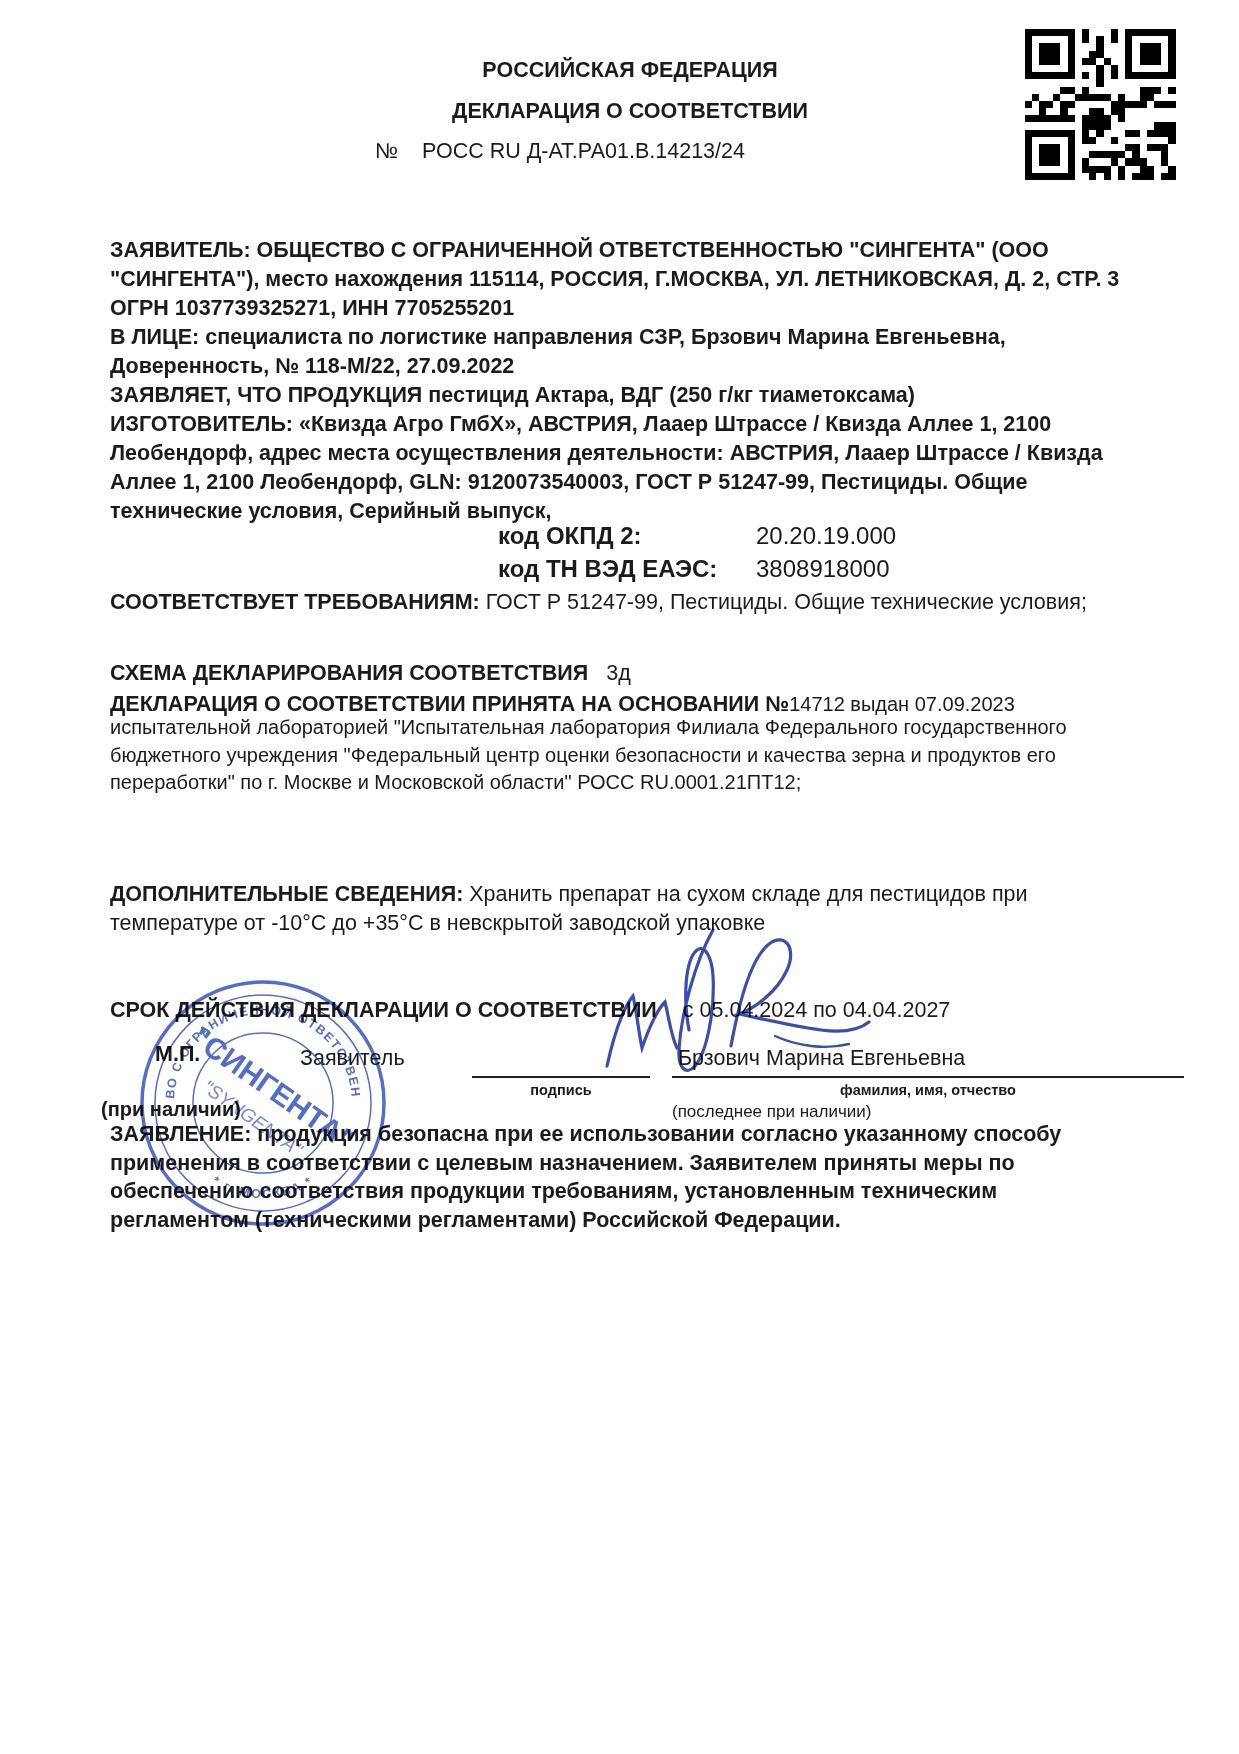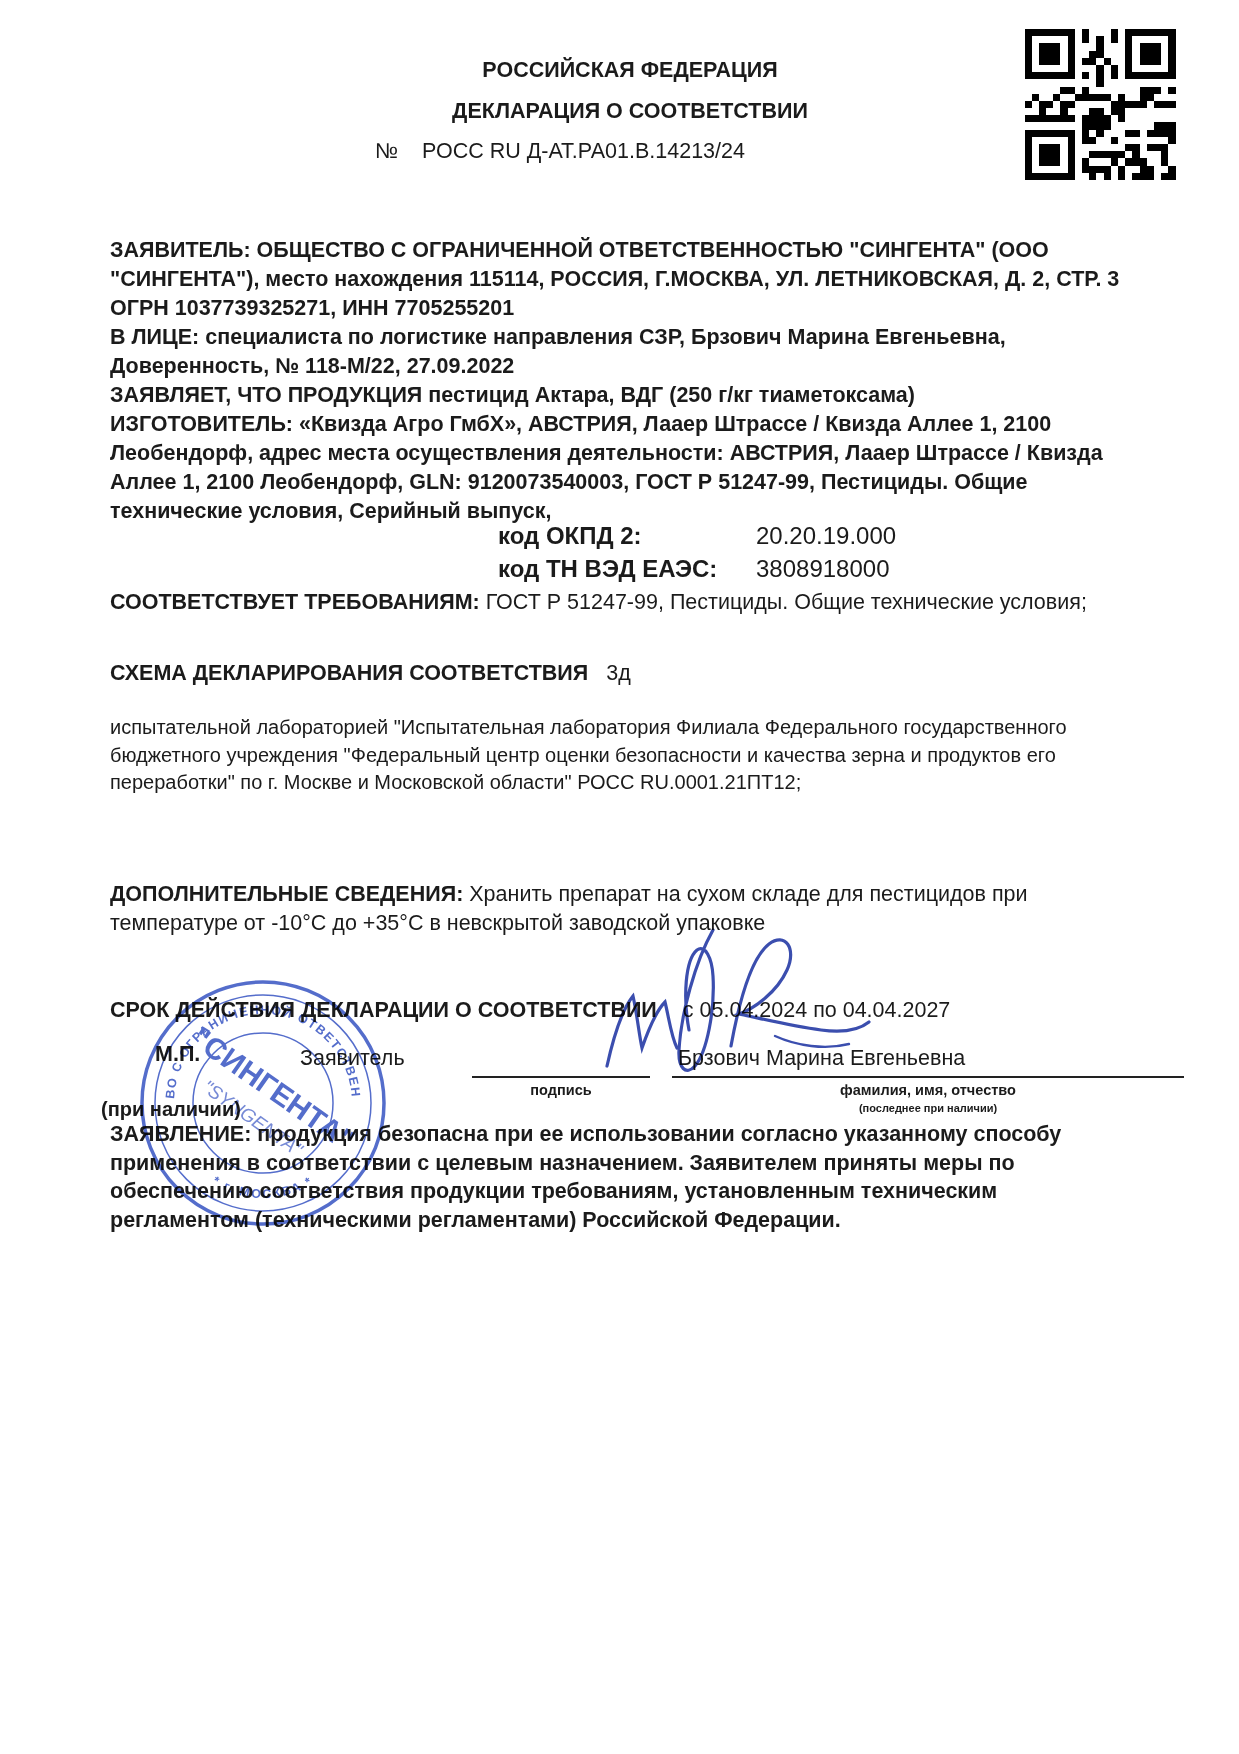--- a/index.html
+++ b/index.html
@@ -34,21 +34,21 @@
   .validity .val { margin-left:26px; font-weight:normal; }
 
   .mp        { left:155px; top:1042px; font-size:21.5px; font-weight:bold; }
   .mp-note   { left:101px; top:1098px; font-size:20px; font-weight:bold; }
   .role      { left:300px; top:1046px; font-size:21.5px; font-weight:normal; }
   .sigline   { left:472px; top:1076px; width:178px; border-top:2px solid #222; height:0; }
   .sigcap    { left:472px; top:1082px; width:178px; text-align:center; font-size:14.5px; font-weight:bold; }
   .fio       { left:678px; top:1046px; font-size:21.5px; white-space:nowrap; }
   .fioline   { left:672px; top:1076px; width:512px; border-top:2px solid #222; height:0; }
   .fiocap    { left:672px; top:1082px; width:512px; text-align:center; font-size:14.5px; font-weight:bold; }
-  .fiocap2   { left:672px; top:1102px; width:512px; text-align:center; font-size:11px; font-weight:bold; }
+  .fiocap2   { left:672px; top:1102px; width:512px; text-align:left; font-size:17px; font-weight:normal; }
 
   .statement { left:110px; top:1120px; width:1065px; font-size:21.5px; line-height:28.5px; font-weight:bold; }
 
   .stamp { left:128px; top:968px; width:270px; height:270px; mix-blend-mode:multiply; opacity:.85; }
   .stamp svg { width:100%; height:100%; display:block; }
   .signature-img { left:545px; top:918px; width:330px; height:165px; mix-blend-mode:multiply; }
   .signature-img svg { width:100%; height:100%; display:block; }
 </style>
 </head>
 <body>
@@ -300,20 +300,21 @@
       <span class="cl">код ТН ВЭД ЕАЭС:</span><span>3808918000</span>
     </div>
   </div>
 
   <div class="abs conforms">
     <b>СООТВЕТСТВУЕТ ТРЕБОВАНИЯМ:</b> <span>ГОСТ Р 51247-99, Пестициды. Общие технические условия;</span>
   </div>
 
   <div class="abs scheme">
     <div><b>СХЕМА ДЕКЛАРИРОВАНИЯ СООТВЕТСТВИЯ</b><span class="val">3д</span></div>
+    <div><b>ДЕКЛАРАЦИЯ О СООТВЕТСТВИИ ПРИНЯТА НА ОСНОВАНИИ №</b><span class="val2">14712 выдан 07.09.2023</span></div>
   </div>
   <div class="abs labtext">испытательной лабораторией "Испытательная лаборатория Филиала Федерального государственного<br>бюджетного учреждения "Федеральный центр оценки безопасности и качества зерна и продуктов его<br>переработки" по г. Москве и Московской области" РОСС RU.0001.21ПТ12;</div>
 
   <div class="abs additional">
     <b>ДОПОЛНИТЕЛЬНЫЕ СВЕДЕНИЯ:</b> <span>Хранить препарат на сухом складе для пестицидов при<br>температуре от -10°С до +35°С в невскрытой заводской упаковке</span>
   </div>
 
   <div class="abs validity">
     <b>СРОК ДЕЙСТВИЯ ДЕКЛАРАЦИИ О СООТВЕТСТВИИ</b><span class="val">с 05.04.2024 по 04.04.2027</span>
   </div>

